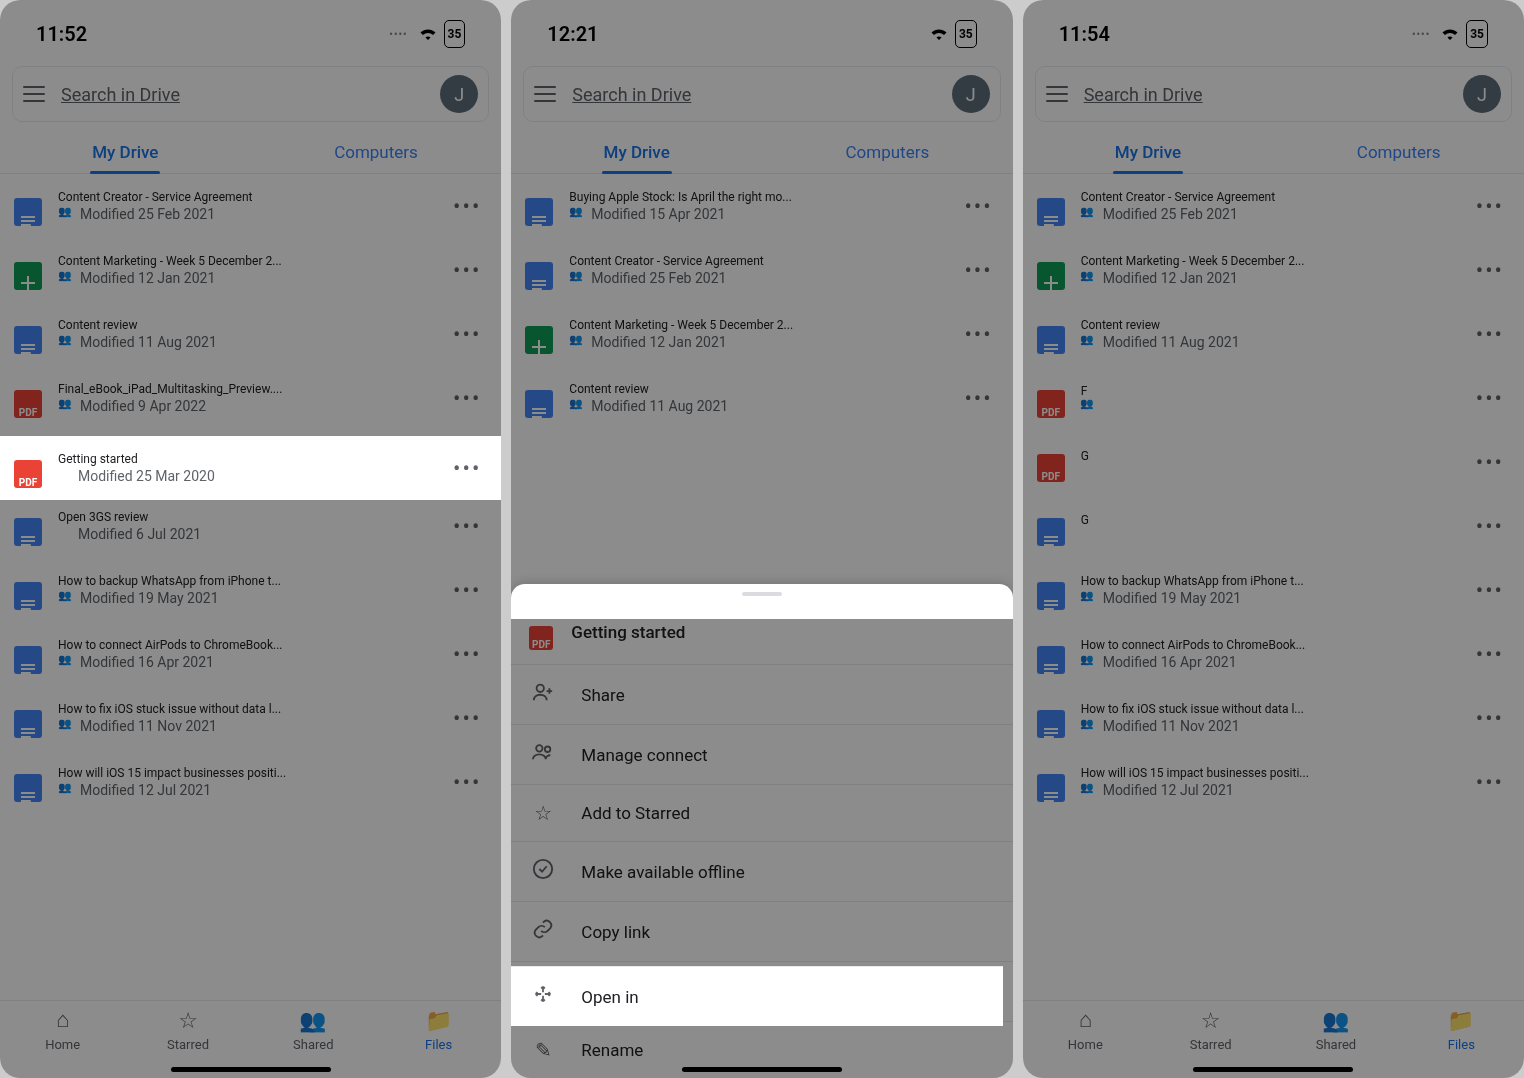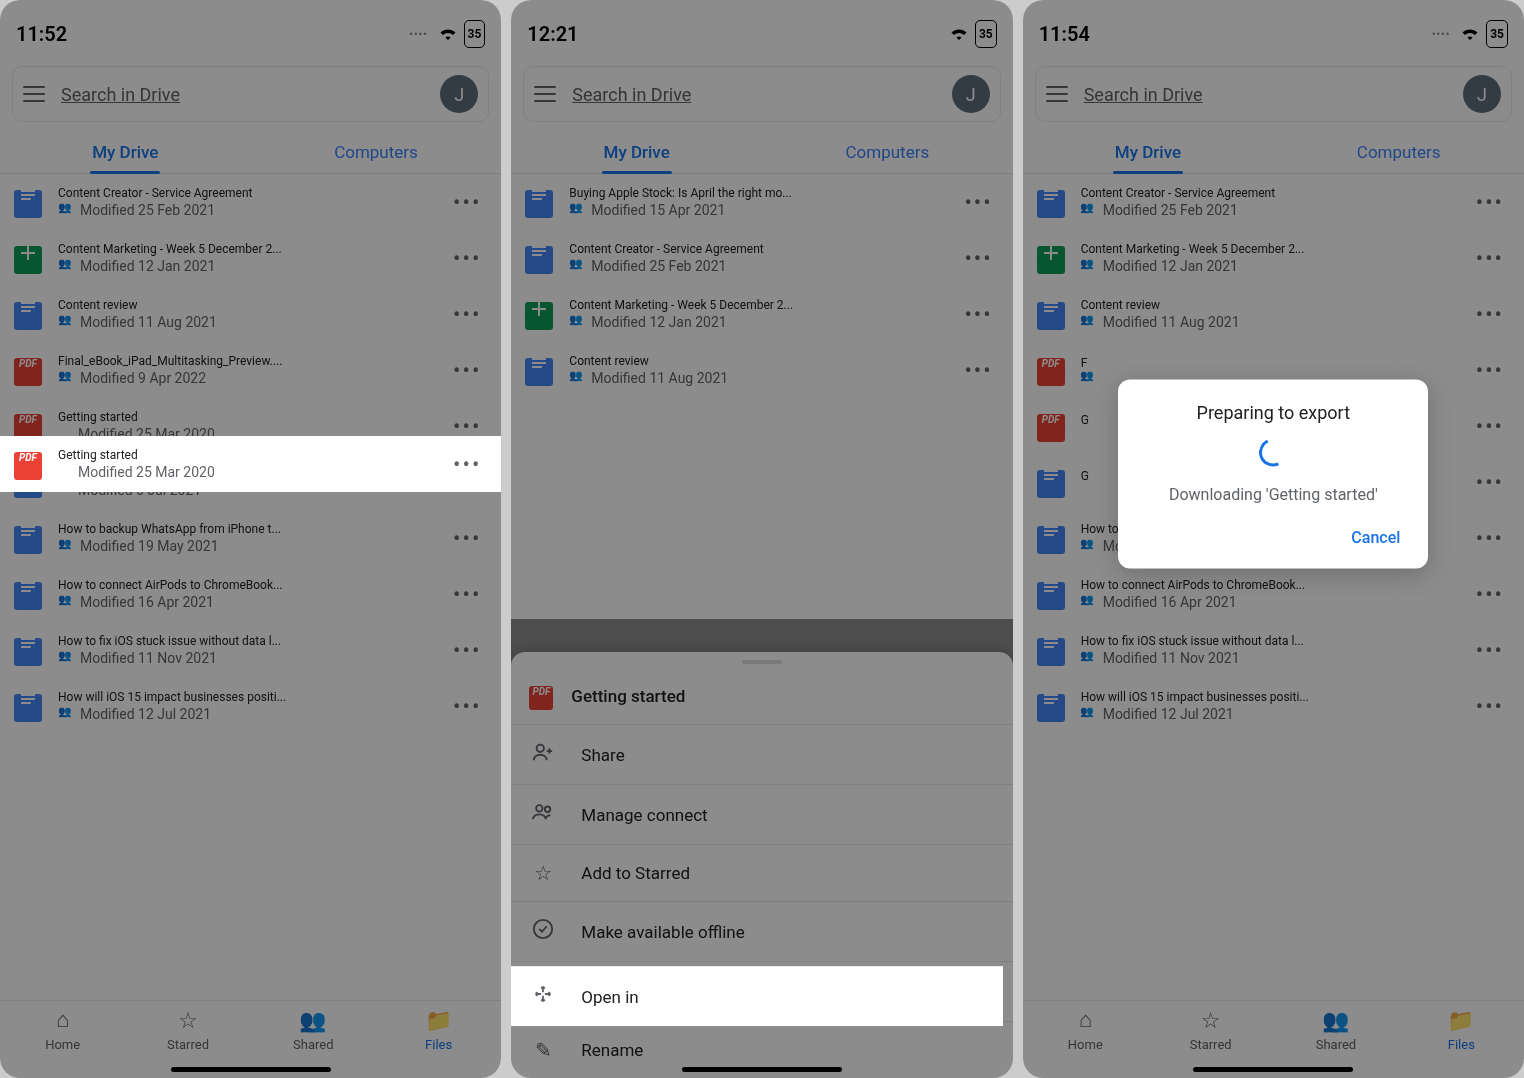--- a/index.html
+++ b/index.html
@@ -44,21 +44,21 @@
     inset: 0;
     background: var(--dim-overlay);
     z-index: 5;
     pointer-events: none;
   }
   
   .status {
     display: flex;
     justify-content: space-between;
     align-items: center;
-    padding: 20px 16px 8px;
+    padding: 20px 36px 8px;
     font-size: 20px;
     font-weight: 600;
     color: #000;
     gap: 48px;
   }
   .status .icons { display:flex; align-items:center; gap:6px; font-size:17px;}
   .dots { letter-spacing:1px; font-size:10px; color:#888; margin-right:4px;}
   .batt {
     display:inline-flex; align-items:center; border:1.5px solid #000; border-radius:5px;
     padding:0 3px; font-size:12px; font-weight:700; height:28px; line-height:14px;
@@ -107,25 +107,24 @@
   .row {
     display:flex; align-items:center;
     padding: 12px 14px;
     gap: 16px;
     position: relative;
     background: #fff;
   }
   .row + .row { border-top: none; }
   .file-icon {
     width: 28px; height: 28px; border-radius:3px;
-    display:flex; align-items:flex-start; justify-content:center;
+    display:flex; align-items:flex-end; justify-content:center;
     color:#fff; font-size:9px; font-weight:700;
     flex-shrink:0;
-    margin-top:4px;
-    font-style:italic;
+    margin-top:12px;
   }
   .icon-doc { background: var(--doc-blue); }
   .icon-doc::after { content:""; display:block; width:14px; height:10px;
     background: linear-gradient(#fff 0 0) 0 0/100% 2px no-repeat,
                 linear-gradient(#fff 0 0) 0 4px/100% 2px no-repeat,
                 linear-gradient(#fff 0 0) 0 8px/70% 2px no-repeat; }
   .icon-sheet { background: var(--sheet-green); }
   .icon-sheet::after { content:""; width:14px; height:14px; display:block;
     background:
       linear-gradient(#fff 0 0) 0 50%/100% 2px no-repeat,
@@ -480,20 +479,28 @@
         <svg width="22" height="22" viewBox="0 0 24 24" fill="none" stroke="#5f6368" stroke-width="2">
               <circle cx="12" cy="12" r="10"></circle>
               <path d="M8 12l3 3 5-6"></path>
             </svg>
       </span>
       <span>Make available offline</span>
     </div>
     <div class="action">
       <span class="aico">
         <svg width="22" height="22" viewBox="0 0 24 24" fill="none" stroke="#5f6368" stroke-width="2">
+              <path d="M10 14a5 5 0 0 0 7 0l3-3a5 5 0 0 0-7-7l-1 1M14 10a5 5 0 0 0-7 0l-3 3a5 5 0 0 0 7 7l1-1"></path>
+            </svg>
+      </span>
+      <span>Copy link</span>
+    </div>
+    <div class="action">
+      <span class="aico">
+        <svg width="22" height="22" viewBox="0 0 24 24" fill="none" stroke="#5f6368" stroke-width="2">
               <path d="M4 12h14M12 5l7 7-7 7"></path>
             </svg>
       </span>
       <span>Send a copy</span>
     </div>
 
     <div style="position:relative;">
       <div style="position:absolute;inset:0;background:rgba(0,0,0,0.45);z-index:-1;"></div>
     </div>
     <div class="action">
@@ -652,22 +659,16 @@
     <div class="navbtn">
           <span class="nav-ico">👥</span>
           <span>Shared</span>
         </div>
     <div class="navbtn active">
           <span class="nav-ico">📁</span>
           <span>Files</span>
         </div>
   </div>
   <div class="dim"></div>
-  <div class="dialog">
-    <div class="dlg-title">Preparing to export</div>
-    <div class="spinner"></div>
-    <div class="dlg-msg">Downloading 'Getting started'</div>
-    <div class="dlg-cancel">Cancel</div>
-  </div>
   <div class="home-indicator"></div>
 </div>
 
 </div>
 
 </body></html>

